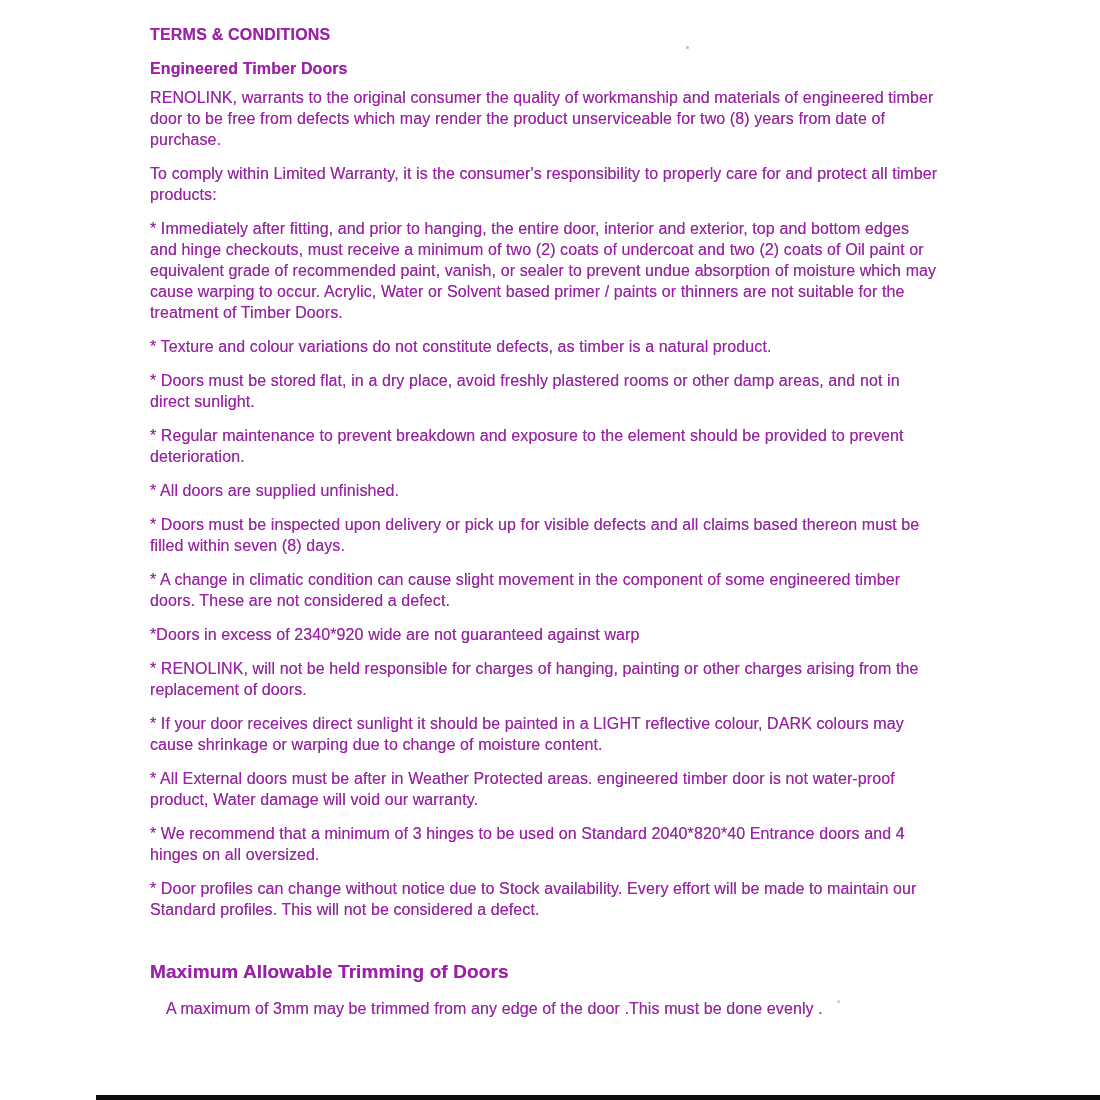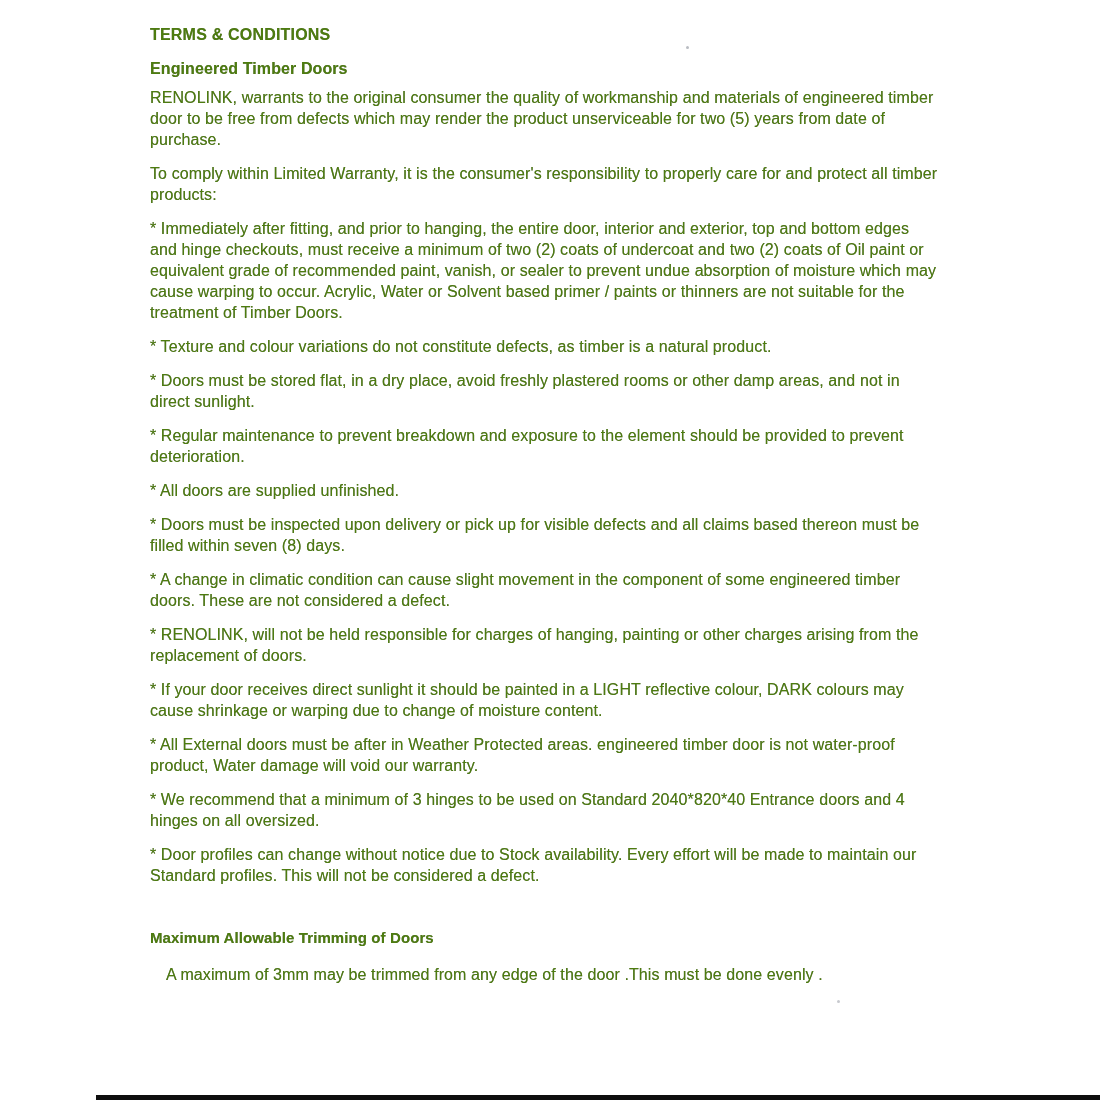--- a/index.html
+++ b/index.html
@@ -11,40 +11,40 @@
     overflow: hidden;
   }
   .page {
     position: absolute;
     left: 150px;
     top: 24px;
     width: 790px;
     font-family: "Liberation Sans", "DejaVu Sans", sans-serif;
     font-size: 16px;
     line-height: 21px;
-    color: #4d7c0f;
+    color: #a21caf;
     text-shadow: 0 0 0.5px rgba(40,40,40,0.55);
     letter-spacing: 0.1px;
   }
   .doc-title {
     font-size: 16px;
     font-weight: bold;
     margin: 0 0 13px 0;
     letter-spacing: 0.2px;
   }
   .section-heading {
     font-size: 16px;
     font-weight: bold;
     margin: 0 0 8px 0;
   }
   .para {
     margin: 0 0 13px 0;
   }
   .trim-heading {
-    font-size: 15px;
+    font-size: 19px;
     font-weight: bold;
     margin: 41px 0 9px 0;
   }
   .trim-text {
     margin: 16px;
   }
   .scan-speck {
     position: absolute;
     border-radius: 50%;
     background: #b9bcc2;
@@ -60,30 +60,31 @@
     background: #0e0e0e;
   }
 </style>
 </head>
 <body>
 
 <div class="page">
   <h1 class="doc-title">TERMS &amp; CONDITIONS</h1>
   <h2 class="section-heading">Engineered Timber Doors</h2>
 
-  <p class="para">RENOLINK, warrants to the original consumer the quality of workmanship and materials of engineered timber door to be free from defects which may render the product unserviceable for two (5) years from date of purchase.</p>
+  <p class="para">RENOLINK, warrants to the original consumer the quality of workmanship and materials of engineered timber door to be free from defects which may render the product unserviceable for two (8) years from date of purchase.</p>
   <p class="para">To comply within Limited Warranty, it is the consumer's responsibility to properly care for and protect all timber products:</p>
 
   <p class="para">* Immediately after fitting, and prior to hanging, the entire door, interior and exterior, top and bottom edges and hinge checkouts, must receive a minimum of two (2) coats of undercoat and two (2) coats of Oil paint or equivalent grade of recommended paint, vanish, or sealer to prevent undue absorption of moisture which may cause warping to occur. Acrylic, Water or Solvent based primer / paints or thinners are not suitable for the treatment of Timber Doors.</p>
   <p class="para">* Texture and colour variations do not constitute defects, as timber is a natural product.</p>
   <p class="para">* Doors must be stored flat, in a dry place, avoid freshly plastered rooms or other damp areas, and not in direct sunlight.</p>
   <p class="para">* Regular maintenance to prevent breakdown and exposure to the element should be provided to prevent deterioration.</p>
   <p class="para">* All doors are supplied unfinished.</p>
   <p class="para">* Doors must be inspected upon delivery or pick up for visible defects and all claims based thereon must be filled within seven (8) days.</p>
   <p class="para">* A change in climatic condition can cause slight movement in the component of some engineered timber doors. These are not considered a defect.</p>
+  <p class="para">*Doors in excess of 2340*920 wide are not guaranteed against warp</p>
   <p class="para">* RENOLINK, will not be held responsible for charges of hanging, painting or other charges arising from the replacement of doors.</p>
   <p class="para">* If your door receives direct sunlight it should be painted in a LIGHT reflective colour, DARK colours may cause shrinkage or warping due to change of moisture content.</p>
   <p class="para">* All External doors must be after in Weather Protected areas. engineered timber door is not water-proof product, Water damage will void our warranty.</p>
   <p class="para">* We recommend that a minimum of 3 hinges to be used on Standard 2040*820*40 Entrance doors and 4 hinges on all oversized.</p>
   <p class="para">* Door profiles can change without notice due to Stock availability. Every effort will be made to maintain our Standard profiles. This will not be considered a defect.</p>
 
   <h2 class="trim-heading">Maximum Allowable Trimming of Doors</h2>
   <p class="trim-text">A maximum of 3mm may be trimmed from any edge of the door .This must be done evenly .</p>
 </div>
 

